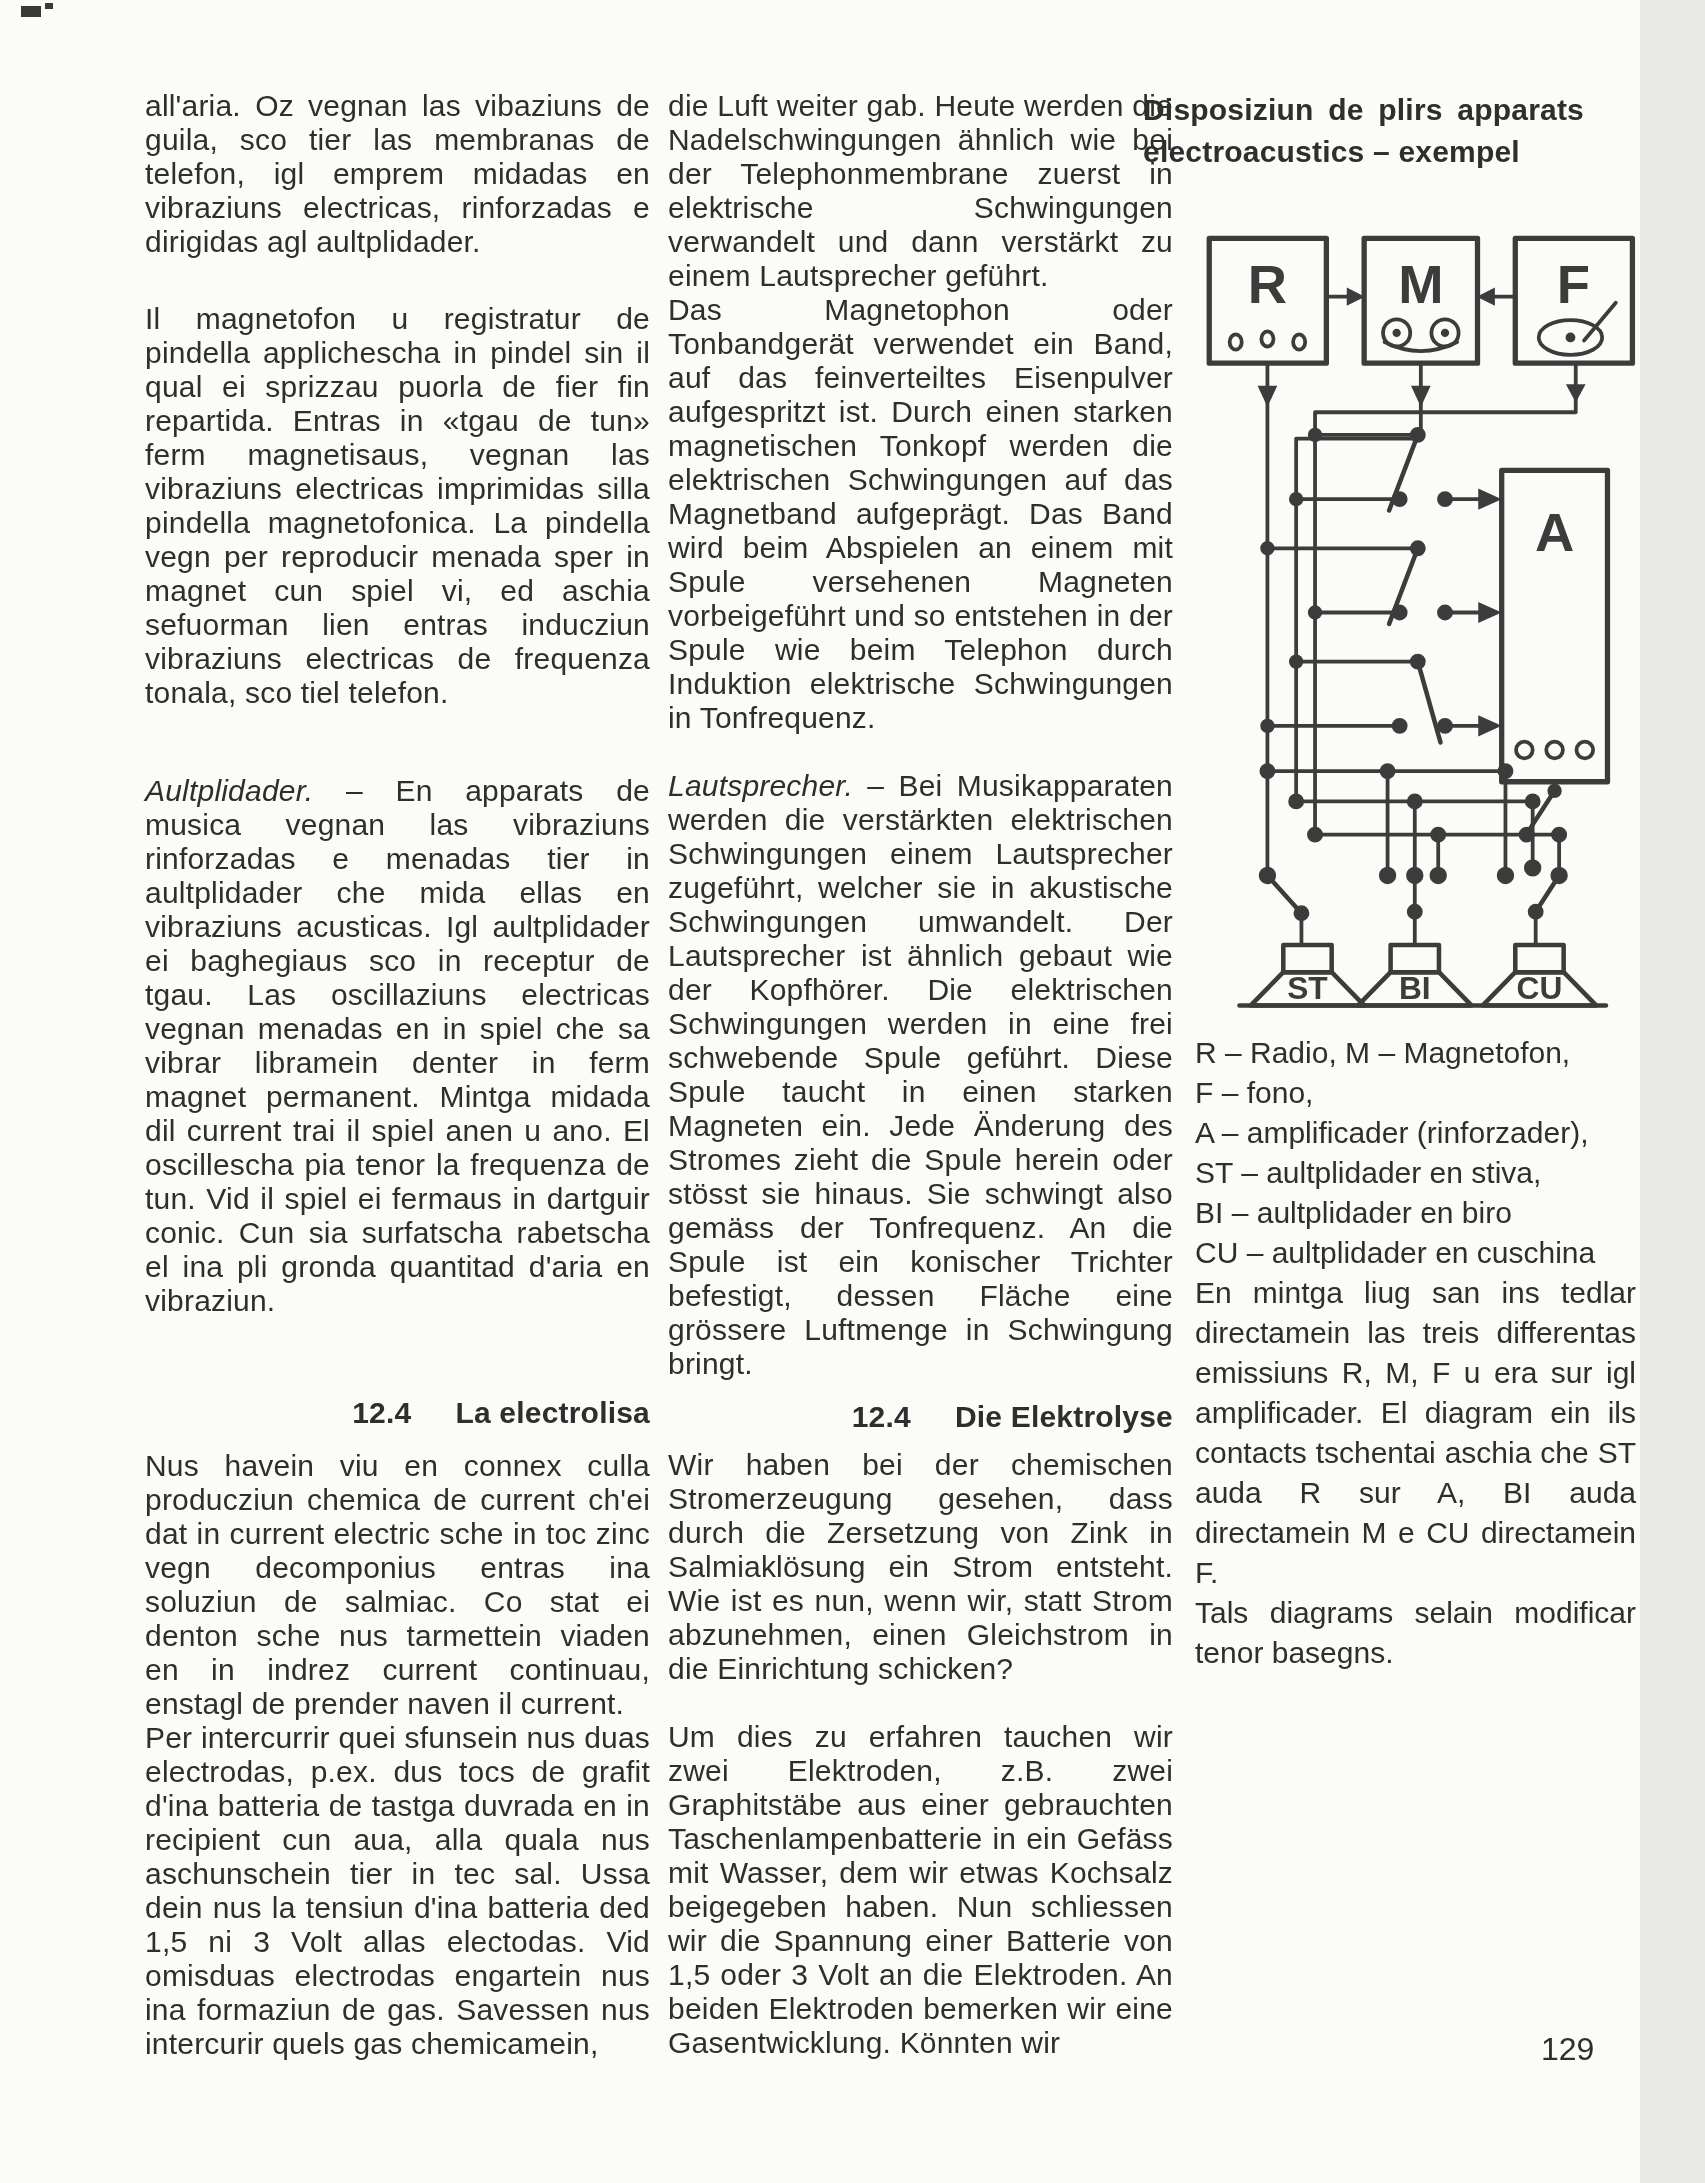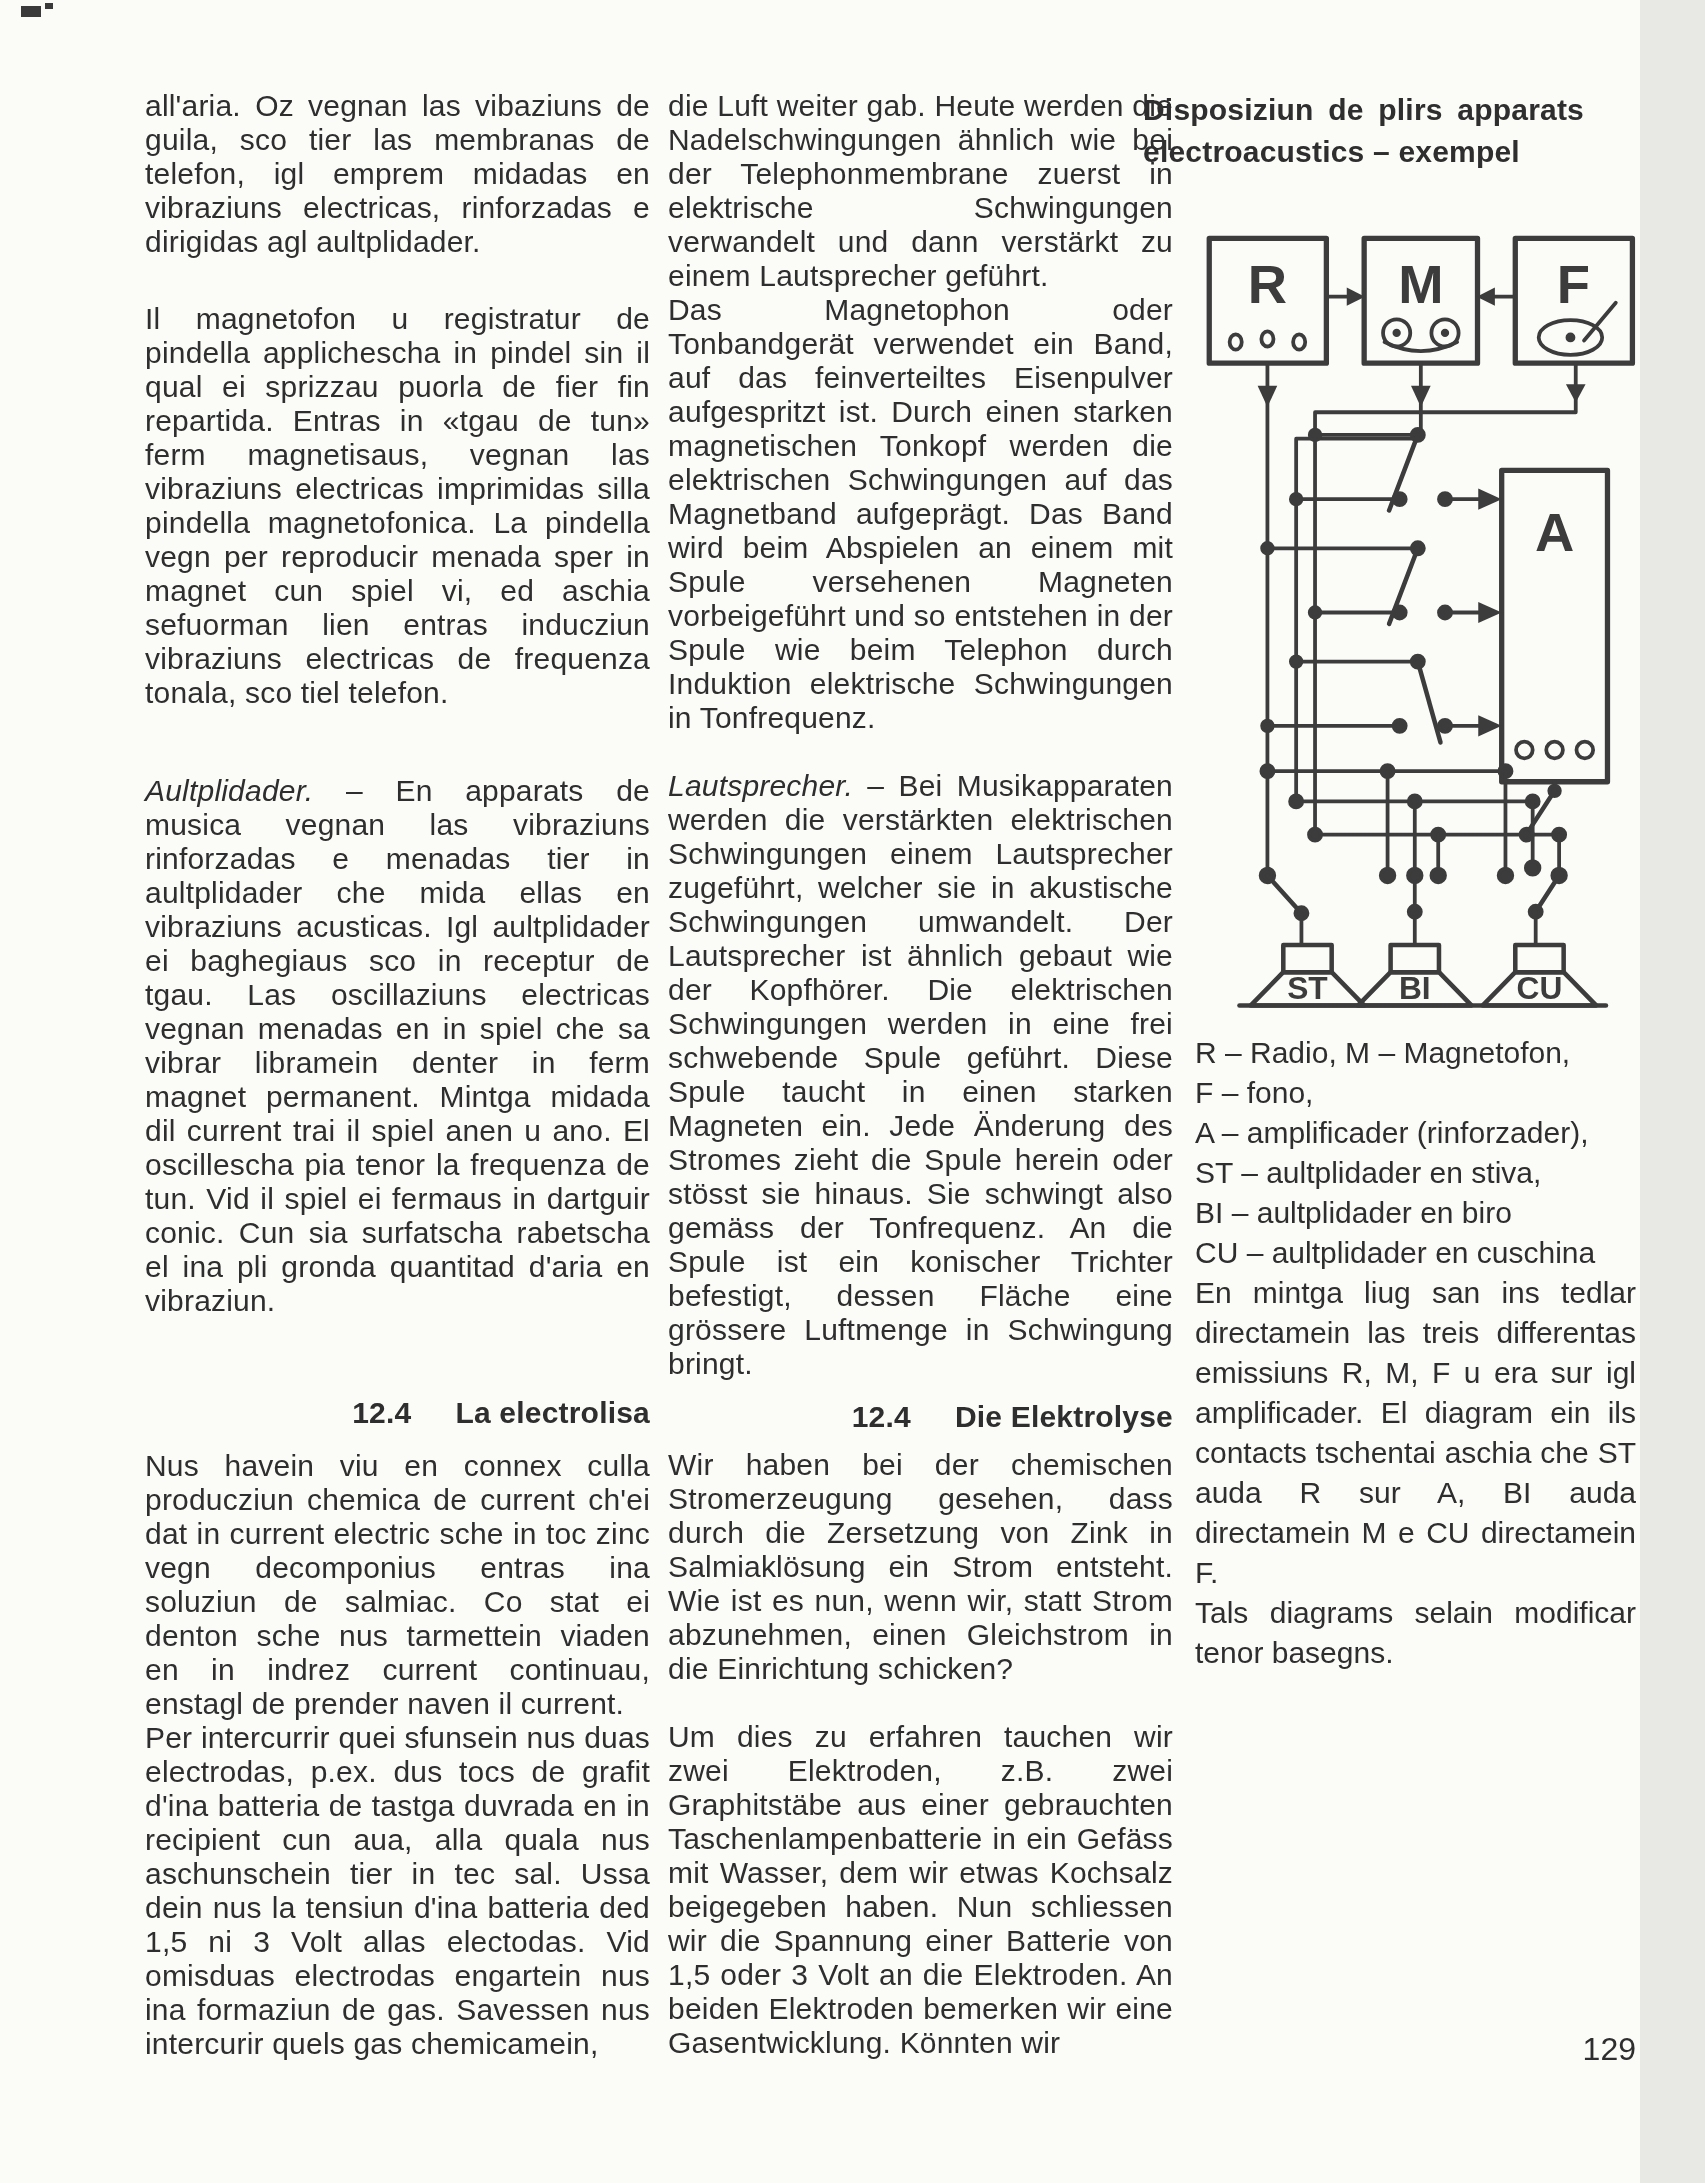--- a/index.html
+++ b/index.html
@@ -23,21 +23,21 @@
   .gap-18{margin-top:13.6px!important;}
   .gap-103{margin-top:78px!important;}
   .lead{font-style:italic;}
   .section-heading{margin-top:0;font-weight:bold;text-align:right;white-space:nowrap;}
   .section-heading .num{display:inline-block;}
   .section-heading .ttl{display:inline-block;margin-left:44px;}
   .caption{font-weight:bold;font-size:30px;line-height:42px;text-align:justify;margin:16.6px 0 0 0;}
   .legend{position:absolute;left:1195px;top:1033px;width:441px;font-size:30px;line-height:40px;}
   .legend .lline{white-space:nowrap;}
   .legend .lnote{text-align:justify;}
-  .pagenum{position:absolute;left:1541px;top:2031px;width:95px;text-align:right;font-size:32px;color:#2e2e2e;}
+  .pagenum{position:absolute;left:1541px;top:2031px;width:95px;font-size:32px;color:#2e2e2e;}
   #diagram{position:absolute;left:1194px;top:212px;}
   svg text{font-family:"Liberation Sans",sans-serif;}
   .speck{position:absolute;background:#3a3a3a;}
 </style>
 </head>
 <body>
 
 <div class="page">
 
   <div class="col" id="col-left">

